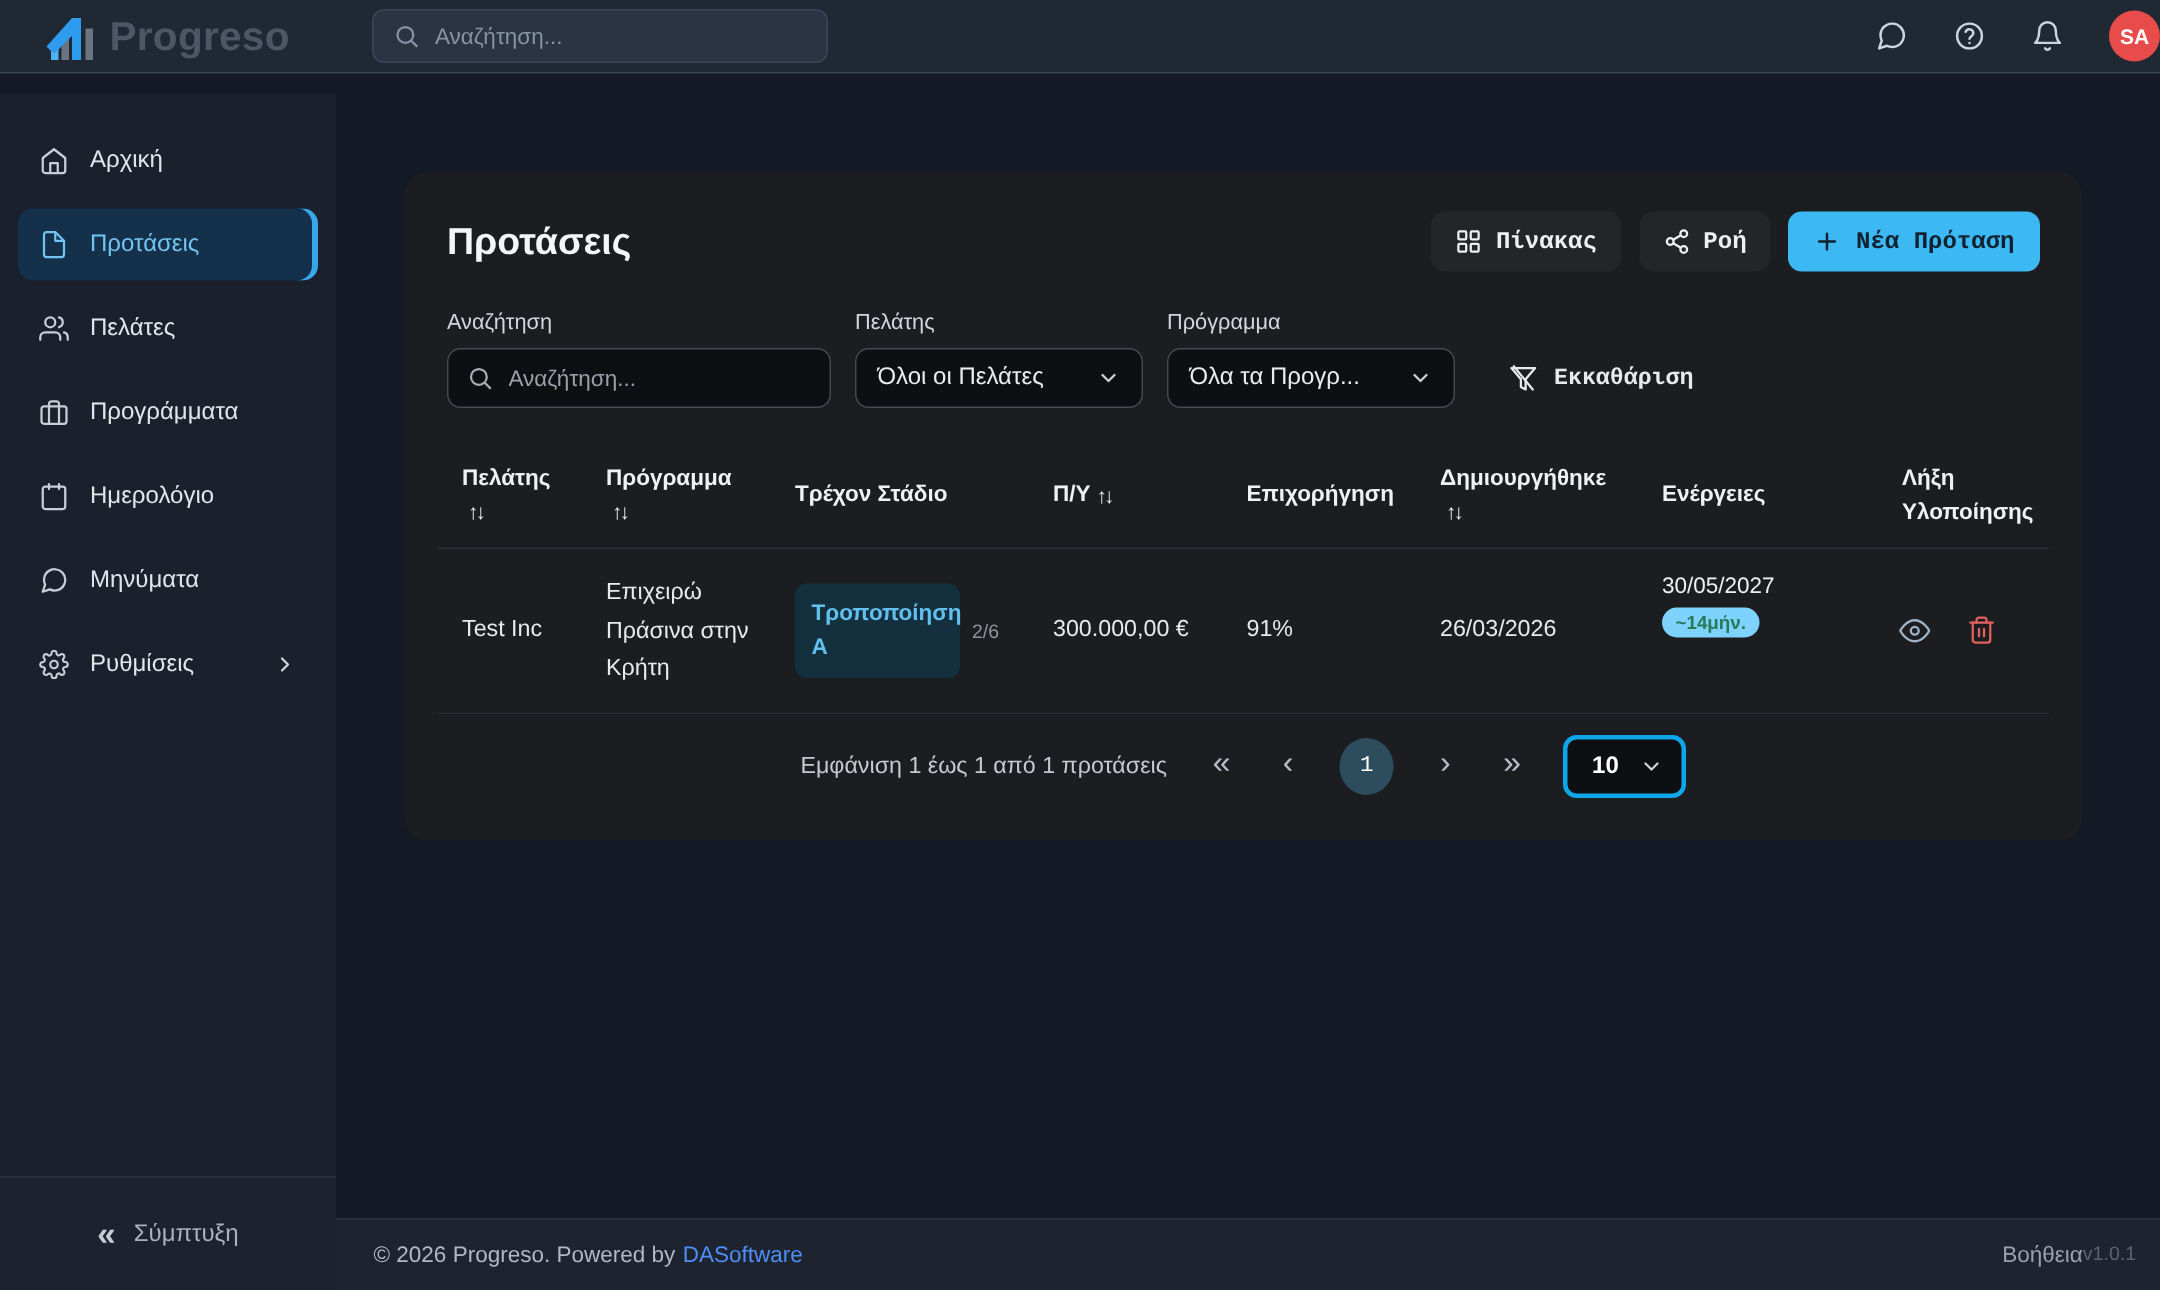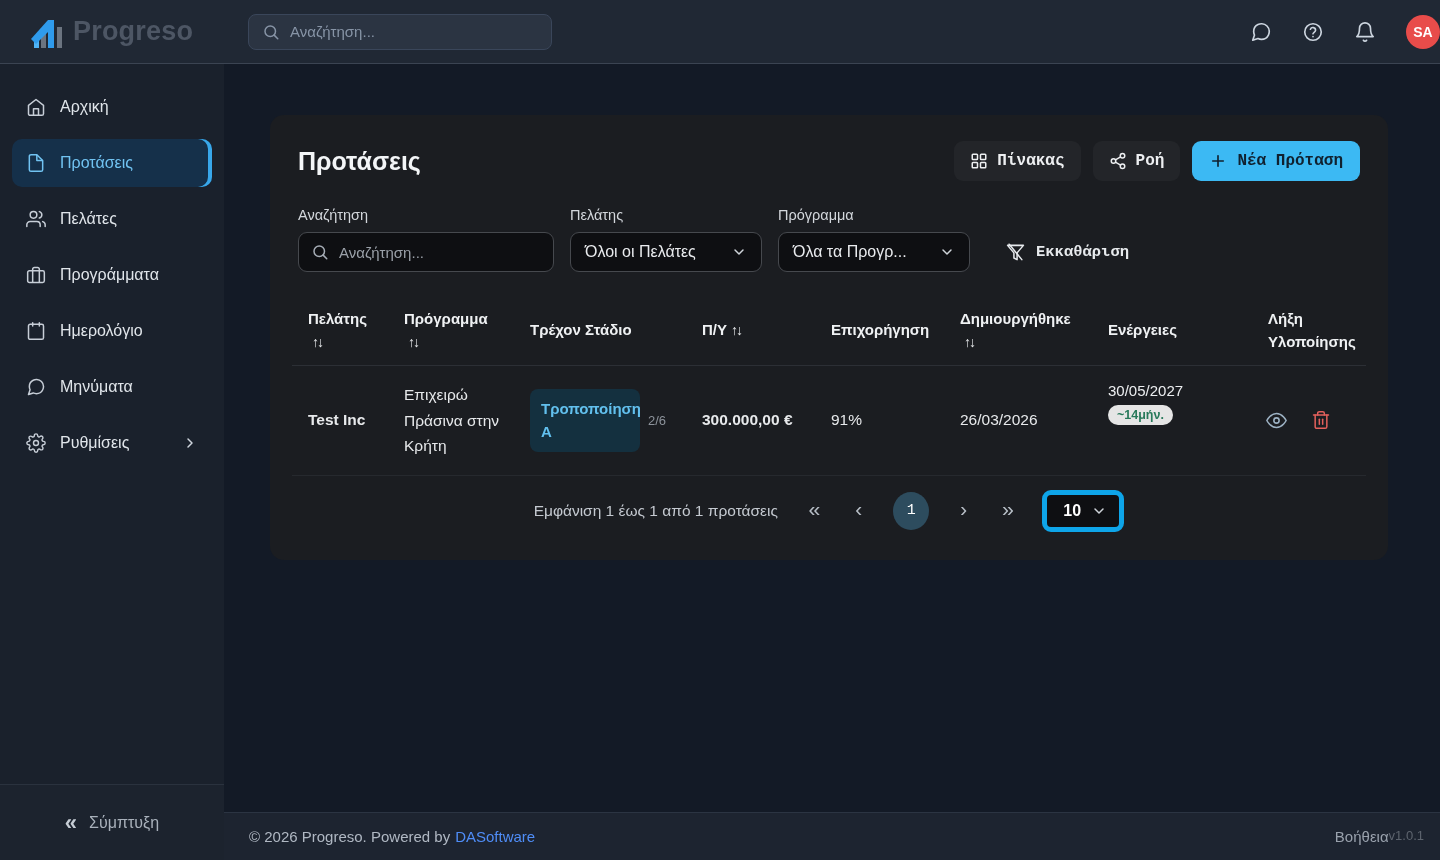--- a/index.html
+++ b/index.html
@@ -7,21 +7,21 @@
   body {
     font-family:"Liberation Sans","DejaVu Sans",sans-serif;
     background:#131a26; color:#e7e9eb;
   }
   svg { display:block; }
   button { font-family:Liberation Mono, monospace; cursor:pointer; border:none; background:none; color:inherit; }
   input { font-family:inherit; }
 
   
   .topbar {
-    position:fixed; top:0; left:0; right:0; height:64px;
+    position:fixed; top:0; left:0; right:0; height:49px;
     background:#202834; border-bottom:1px solid #3b4452;
     display:flex; align-items:center; z-index:20;
   }
   .logo { display:flex; align-items:center; gap:7px; padding-left:26px; width:224px; }
   .logo-text { font-size:27px; font-weight:700; color:#4d5664; letter-spacing:.2px; }
   .topbar-search {
     margin-left:24px; width:304px; height:36px;
     background:#2b3442; border:1px solid #3a465a; border-radius:8px;
     display:flex; align-items:center; gap:10px; padding:0 13px; color:#8794a6;
   }
@@ -121,49 +121,49 @@
   }
   .th .th-inner { display:inline; }
   .th.nowrap { white-space:nowrap; }
   .sort { font-size:14px; letter-spacing:-2px; font-weight:400; color:#e8eaec; padding-left:4px; }
   .trow { border-bottom:1px solid #26292e; }
   .td {
     padding:16px 14px 16px 16px; min-height:96px;
     display:flex; align-items:center;
     font-size:15.5px; color:#e7e9eb;
   }
-  .td.bold { font-weight:700; }
+  .td.bold { font-weight:400; }
   .td-program { line-height:1.65; }
   .stage-badge {
     width:110px; background:#14303f; color:#62c0ee;
     font-size:15px; font-weight:700; line-height:1.55;
     border-radius:8px; padding:8px 11px;
   }
   .stage-progress { color:#8d939b; font-size:13px; margin-left:8px; }
   .td-deadline { flex-direction:column; align-items:flex-start; justify-content:flex-start; }
   .deadline-date { font-size:15px; color:#eceef0; }
   .duration-pill {
-    margin-top:6px; background:#e5e5e5; color:#27795a;
+    margin-top:6px; background:#7dd3fc; color:#27795a;
     font-size:12.5px; font-weight:600; border-radius:999px; padding:3px 9px;
   }
   .td-actions { gap:24px; padding-left:14px; }
   .action-view { color:#9db2c4; display:flex; }
   .action-delete { color:#e3605c; display:flex; }
 
   
   .pagination { display:flex; align-items:center; justify-content:center; gap:24px; padding-top:14px; }
   .pg-summary { color:#c4c9d0; font-size:15.5px; margin-right:2px; }
   .pg-btn { color:#b6bdc5; font-size:21px; line-height:1; padding:4px; }
   .pg-current {
     width:36px; height:38px; border-radius:50%;
     background:#2d4c5e; color:#fff; font-size:15px;
     display:flex; align-items:center; justify-content:center;
   }
   .pg-size {
-    width:82px; height:42px; background:#0e0f12; border:5px solid #0ea5e9; border-radius:9px;
+    width:82px; height:42px; background:#0e0f12; border:3px solid #0ea5e9; border-radius:9px;
     display:flex; align-items:center; justify-content:space-between;
     padding:0 12px 0 16px; color:#fff; font-size:16px; font-weight:600; cursor:pointer;
   }
   .pg-size .chev { color:#cfd4da; }
 
   
   .main-footer {
     height:48px; background:#1d2430; border-top:1px solid #2b3442;
     display:flex; align-items:center; padding:0 16px 0 25px;
     color:#b0b8c3; font-size:15px;

